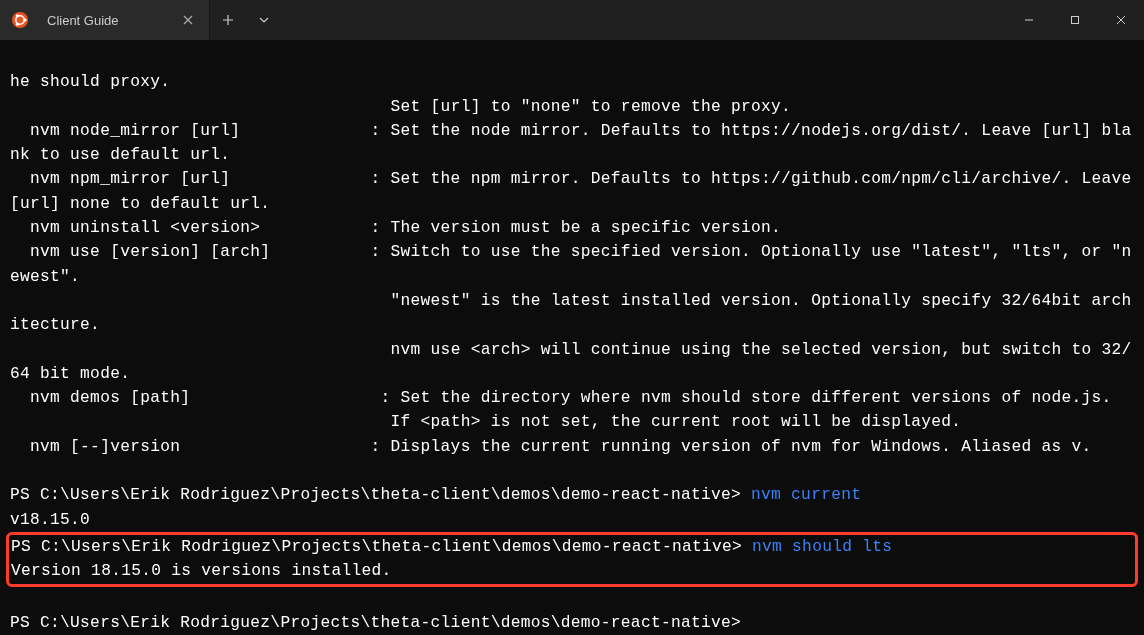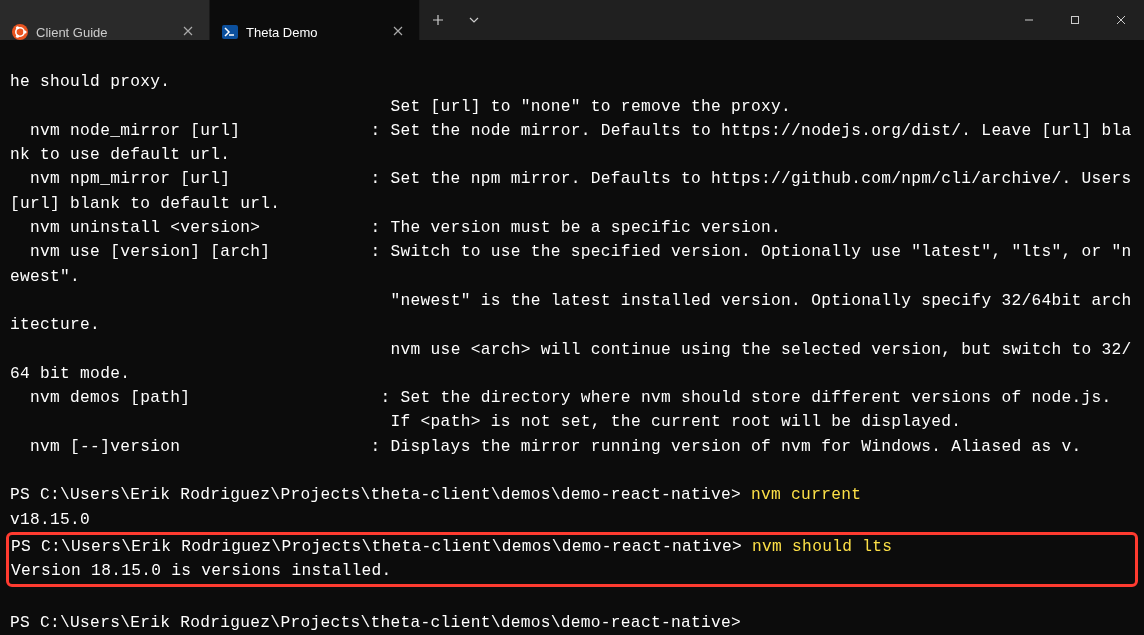--- a/index.html
+++ b/index.html
@@ -14,22 +14,22 @@
   .titlebar {
     height: 40px;
     background: #202020;
     display: flex;
     align-items: stretch;
     user-select: none;
   }
   .tabs { display: flex; align-items: stretch; }
   .tab {
     display: flex;
-    align-items: flex-end;
-    gap: 8px;
+    align-items: center;
+    gap: 19px;
     padding: 0 12px;
     height: 40px;
     min-width: 210px;
     background: #2a2a2a;
     color: #cccccc;
     font-family: 'Segoe UI', sans-serif;
     font-size: 13px;
     border-right: 1px solid #1a1a1a;
     position: relative;
   }
@@ -57,21 +57,21 @@
     color: #cccccc;
   }
   .terminal {
     padding: 6px 10px;
     font-size: 16.2px;
     line-height: 24.3px;
     letter-spacing: 0.3px;
     white-space: pre-wrap;
     word-break: break-all;
   }
-  .terminal .yellow { color: #fde047; }
+  .terminal .yellow { color: #3b82f6; }
   .highlight-box {
     border: 3px solid #ff3b30;
     border-radius: 6px;
     padding: 0 2px;
     margin: 0 -4px;
   }
 </style>
 </head>
 <body>
 
@@ -81,35 +81,20 @@
       <span class="tab-icon">
         <svg viewBox="0 0 16 16" width="16" height="16">
             <circle cx="8" cy="8" r="8" fill="#E95420"></circle>
             <circle cx="8" cy="8" r="4.2" fill="none" stroke="#fff" stroke-width="1.6"></circle>
             <circle cx="13" cy="8" r="1.6" fill="#fff"></circle>
             <circle cx="5.5" cy="3.8" r="1.6" fill="#fff"></circle>
             <circle cx="5.5" cy="12.2" r="1.6" fill="#fff"></circle>
           </svg>
       </span>
       <span class="tab-label">Client Guide</span>
-      <span class="tab-close">
-        <svg width="10" height="10" viewBox="0 0 10 10">
-            <path d="M1 1 L9 9 M9 1 L1 9" stroke="currentColor" stroke-width="1.2"></path>
-          </svg>
-      </span>
-    </div>
-    <div class="tab active">
-      <span class="tab-icon">
-        <svg viewBox="0 0 16 16" width="16" height="16">
-            <rect x="0" y="1" width="16" height="14" rx="2" fill="#0b4f9c"></rect>
-            <path d="M3 4 L7 8 L3 12" stroke="#fff" stroke-width="1.5" fill="none"></path>
-            <path d="M7 11 L12 11" stroke="#fff" stroke-width="1.5"></path>
-          </svg>
-      </span>
-      <span class="tab-label">Theta Demo</span>
       <span class="tab-close">
         <svg width="10" height="10" viewBox="0 0 10 10">
             <path d="M1 1 L9 9 M9 1 L1 9" stroke="currentColor" stroke-width="1.2"></path>
           </svg>
       </span>
     </div>
   </div>
   <div class="newtab-btn">
     <svg width="12" height="12" viewBox="0 0 12 12">
         <path d="M6 1 V11 M1 6 H11" stroke="currentColor" stroke-width="1.2"></path>
@@ -137,27 +122,27 @@
           <path d="M1 1 L9 9 M9 1 L1 9" stroke="currentColor" stroke-width="1"></path>
         </svg>
     </div>
   </div>
 </div>
 
 <div class="terminal">
 <span>he should proxy.</span>
 <span>                                      Set [url] to "none" to remove the proxy.</span>
 <span>  nvm node_mirror [url]             : Set the node mirror. Defaults to https://nodejs.org/dist/. Leave [url] blank to use default url.</span>
-<span>  nvm npm_mirror [url]              : Set the npm mirror. Defaults to https://github.com/npm/cli/archive/. Users [url] blank to default url.</span>
+<span>  nvm npm_mirror [url]              : Set the npm mirror. Defaults to https://github.com/npm/cli/archive/. Leave [url] none to default url.</span>
 <span>  nvm uninstall &lt;version&gt;           : The version must be a specific version.</span>
 <span>  nvm use [version] [arch]          : Switch to use the specified version. Optionally use "latest", "lts", or "newest".</span>
 <span>                                      "newest" is the latest installed version. Optionally specify 32/64bit architecture.</span>
 <span>                                      nvm use &lt;arch&gt; will continue using the selected version, but switch to 32/64 bit mode.</span>
 <span>  nvm demos [path]                   : Set the directory where nvm should store different versions of node.js.</span>
 <span>                                      If &lt;path&gt; is not set, the current root will be displayed.</span>
-<span>  nvm [--]version                   : Displays the mirror running version of nvm for Windows. Aliased as v.</span>
+<span>  nvm [--]version                   : Displays the current running version of nvm for Windows. Aliased as v.</span>
 <span></span>
 <span>PS C:\Users\Erik Rodriguez\Projects\theta-client\demos\demo-react-native&gt;</span><span class="yellow"> nvm current</span>
 <span>v18.15.0</span>
 <div class="highlight-box"><span>PS C:\Users\Erik Rodriguez\Projects\theta-client\demos\demo-react-native&gt;</span><span class="yellow"> nvm should lts</span>
 <span>Version 18.15.0 is versions installed.</span></div>
 <span>PS C:\Users\Erik Rodriguez\Projects\theta-client\demos\demo-react-native&gt;</span>
 </div>
 
 </body></html>

